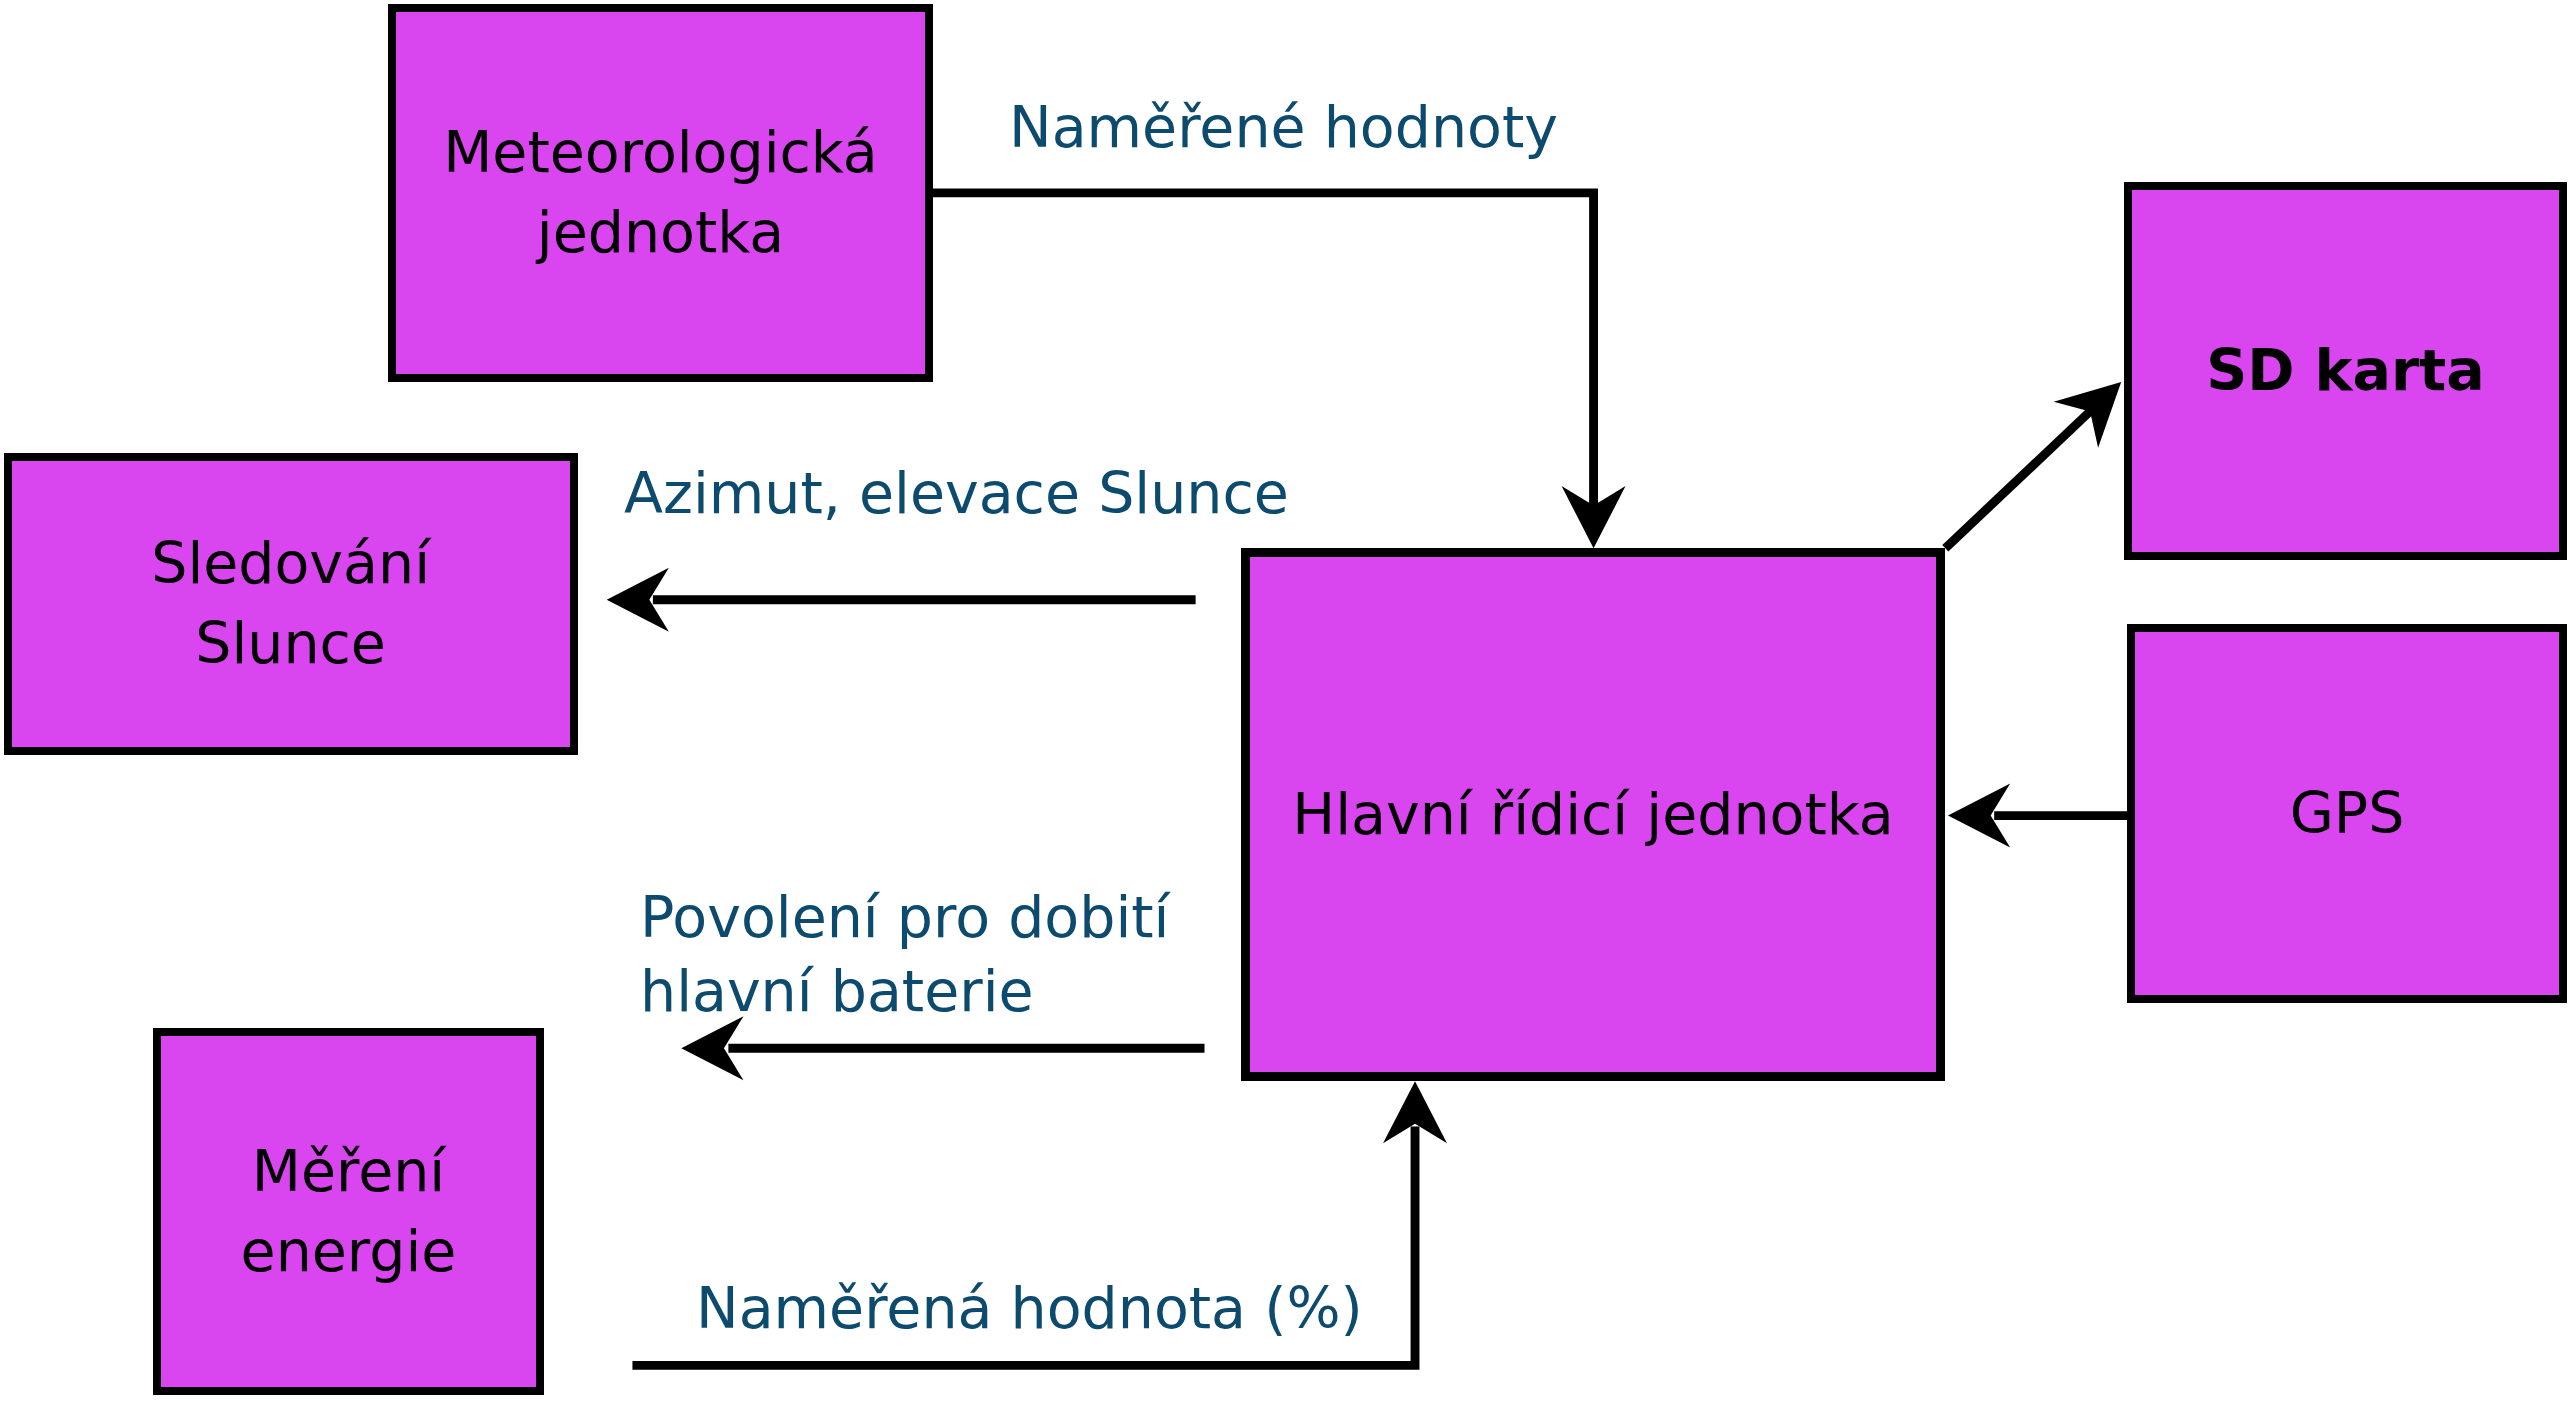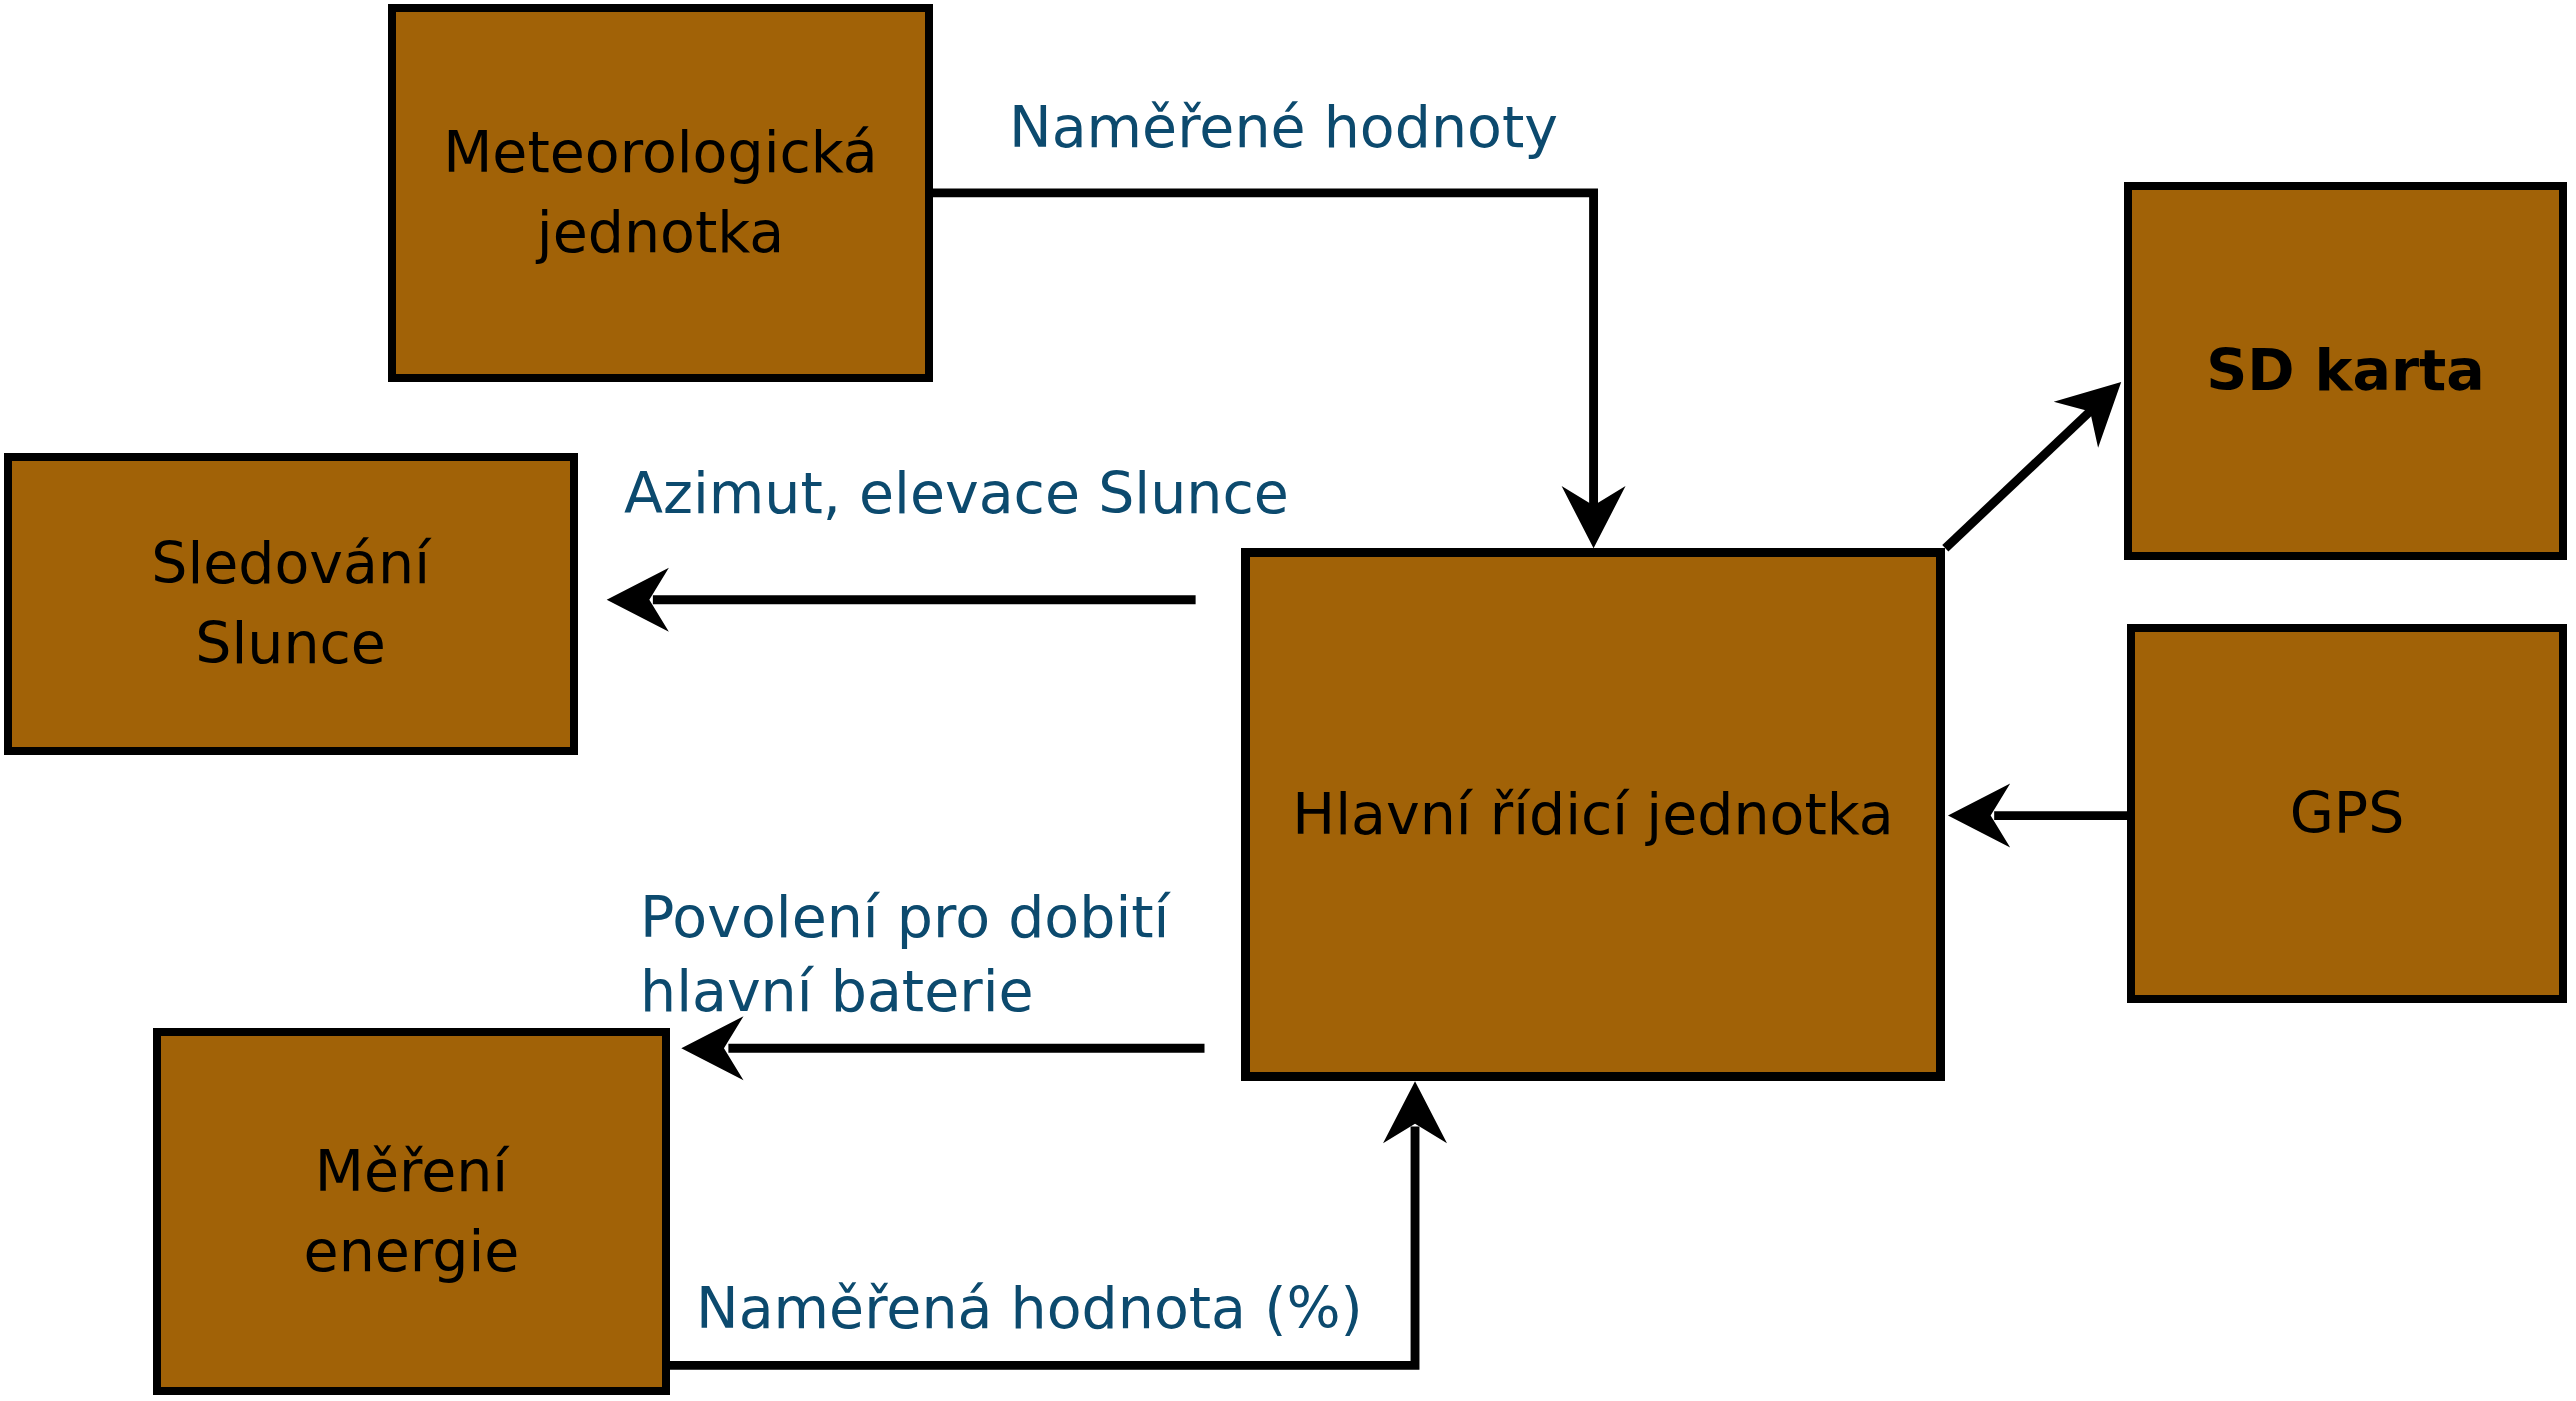--- a/index.html
+++ b/index.html
@@ -21,34 +21,34 @@
   .wires {
     position: absolute;
     left: 0;
     top: 0;
     width: 2576px;
     height: 1402px;
   }
   .node {
     position: absolute;
     box-sizing: border-box;
-    background: #a16207;
+    background: #d946ef;
     border: 8px solid #000000;
     display: flex;
     align-items: center;
     justify-content: center;
     text-align: center;
     font-size: 57px;
     line-height: 1.4;
     color: #000000;
   }
   .node .label span { display: block; }
   .n-meteo     { left: 388px;  top: 3.6px;    width: 545px; height: 378px; }
   .n-sledovani { left: 3.6px;    top: 453px;  width: 574px; height: 302px; }
-  .n-mereni    { left: 153px;  top: 1028px; width: 517px; height: 367px; }
+  .n-mereni    { left: 153px;  top: 1028px; width: 391px; height: 367px; }
   .n-hlavni    { left: 1241px; top: 548px;  width: 704px; height: 533px; border-width: 9px; }
   .n-sd        { left: 2124px; top: 182px;  width: 443px; height: 378px; font-weight: bold; }
   .n-gps       { left: 2127px; top: 624px;  width: 440px; height: 379px; }
   .edge-label {
     position: absolute;
     font-size: 57px;
     line-height: 1.3;
     white-space: nowrap;
     color: #0c4a6e;
   }

